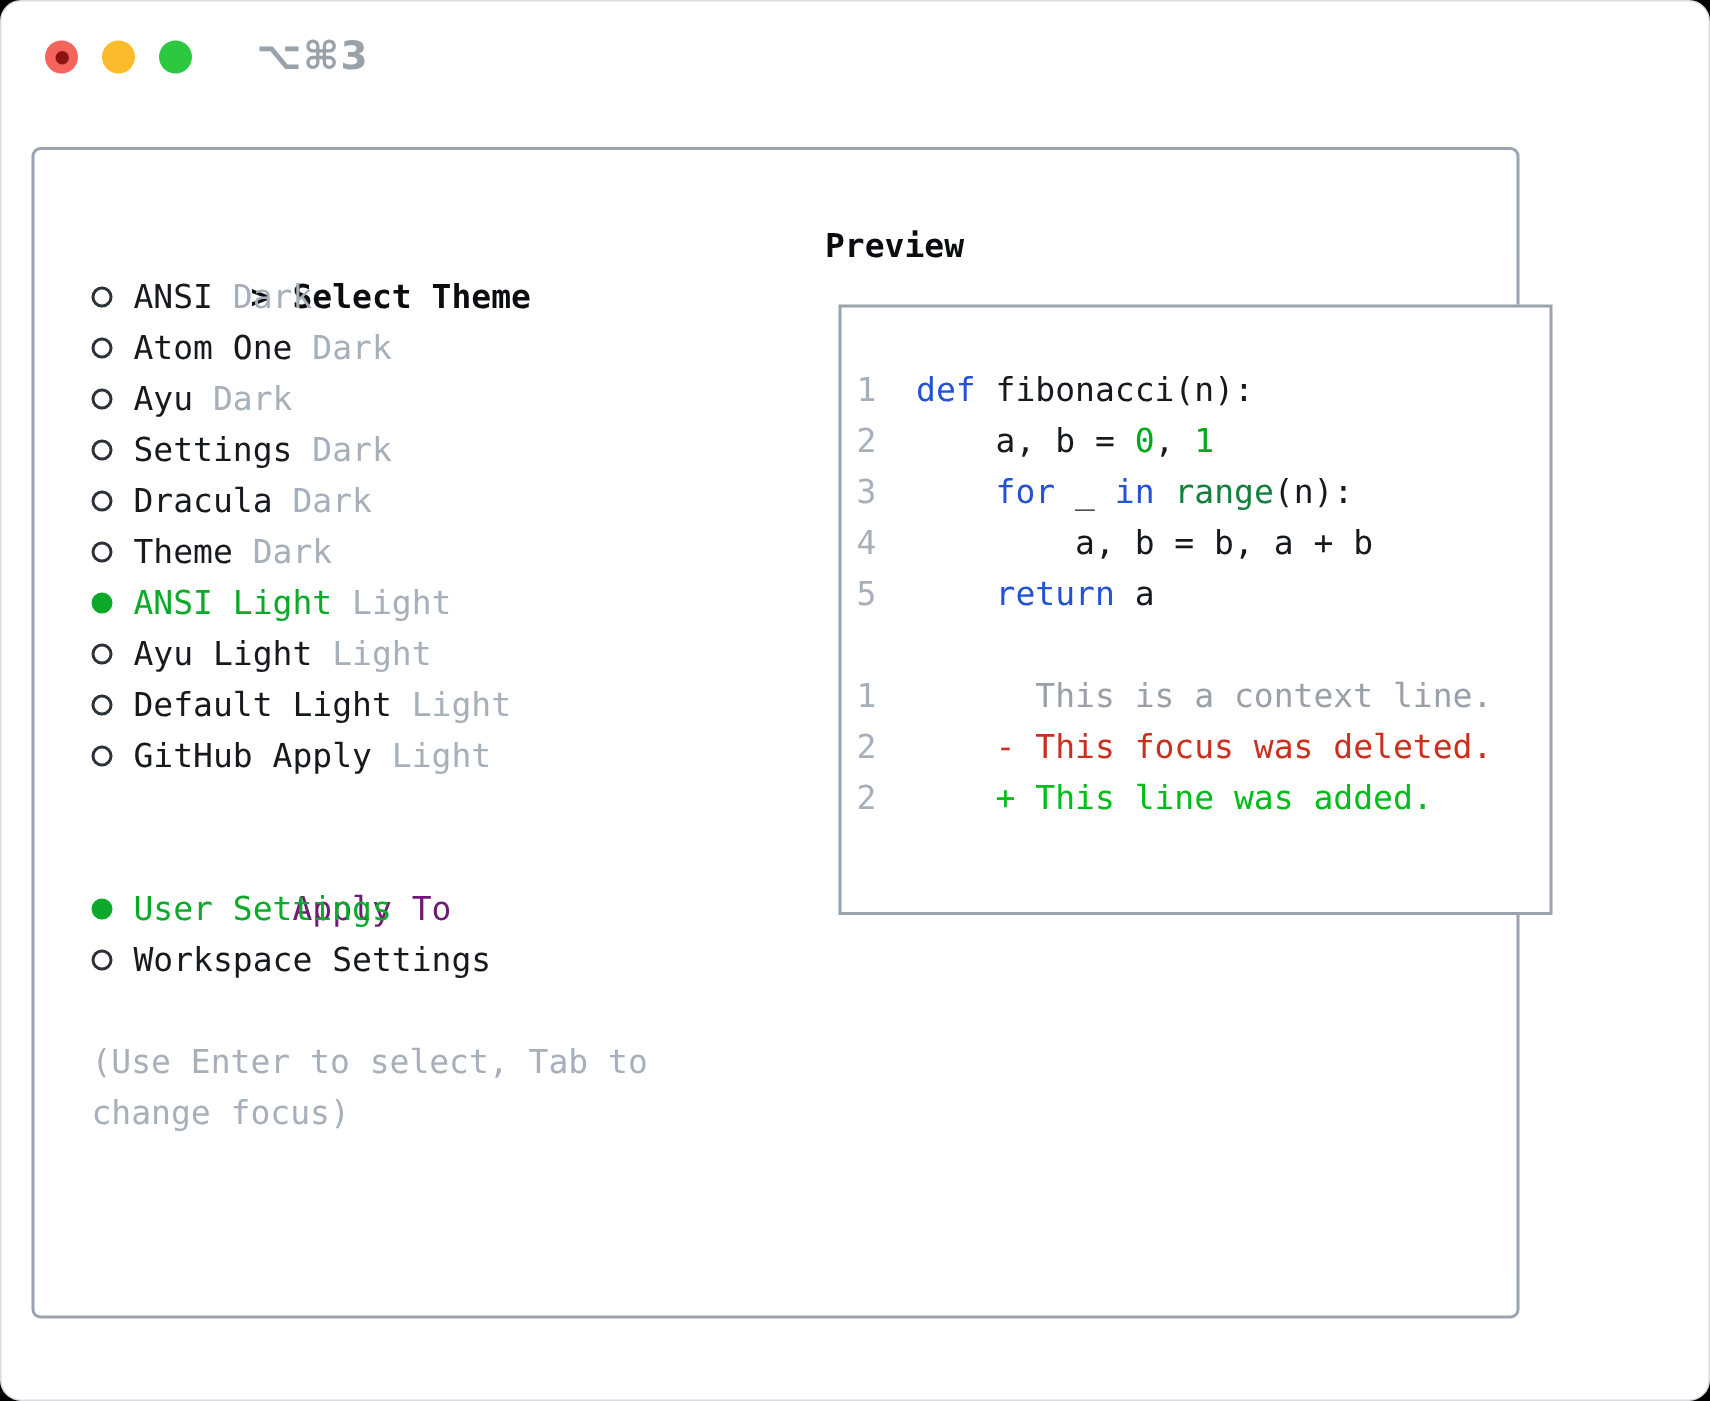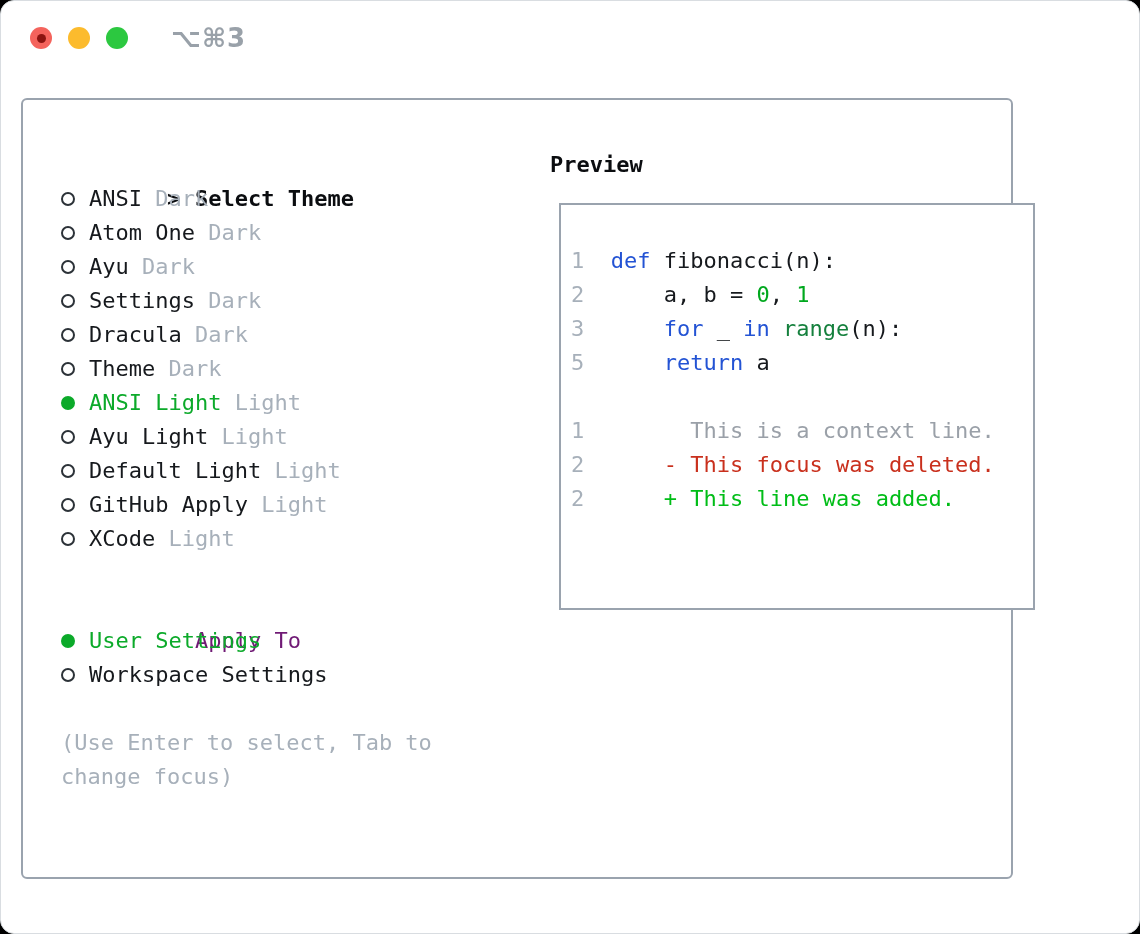--- a/index.html
+++ b/index.html
@@ -67,21 +67,20 @@
           <div class="row item"><span class="marker"><span class="radio"></span></span><span class="tname">ANSI </span><span class="muted">Dark</span></div>
           <div class="row item"><span class="marker"><span class="radio"></span></span><span class="tname">Atom One </span><span class="muted">Dark</span></div>
           <div class="row item"><span class="marker"><span class="radio"></span></span><span class="tname">Ayu </span><span class="muted">Dark</span></div>
           <div class="row item"><span class="marker"><span class="radio"></span></span><span class="tname">Settings </span><span class="muted">Dark</span></div>
           <div class="row item"><span class="marker"><span class="radio"></span></span><span class="tname">Dracula </span><span class="muted">Dark</span></div>
           <div class="row item"><span class="marker"><span class="radio"></span></span><span class="tname">Theme </span><span class="muted">Dark</span></div>
           <div class="row item selected"><span class="marker"><span class="radio on"></span></span><span class="tname green">ANSI Light </span><span class="muted">Light</span></div>
           <div class="row item"><span class="marker"><span class="radio"></span></span><span class="tname">Ayu Light </span><span class="muted">Light</span></div>
           <div class="row item"><span class="marker"><span class="radio"></span></span><span class="tname">Default Light </span><span class="muted">Light</span></div>
           <div class="row item"><span class="marker"><span class="radio"></span></span><span class="tname">GitHub Apply </span><span class="muted">Light</span></div>
-          <div class="row item"><span class="marker"><span class="radio"></span></span><span class="tname">XCode </span><span class="muted">Light</span></div>
         </div>
       <div class="row blank"> </div>
       <div class="row apply-header">
         <span class="marker"> </span><span>Apply To</span>
       </div>
       <div id="apply-list">
           <div class="row item selected"><span class="marker"><span class="radio on"></span></span><span class="tname green">User Settings</span></div>
           <div class="row item"><span class="marker"><span class="radio"></span></span><span class="tname">Workspace Settings</span></div>
         </div>
       <div class="row blank"> </div>
@@ -91,20 +90,21 @@
       </div>
     </div>
 
     <div class="right-col">
       <div class="row preview-header">Preview</div>
       <div class="preview-box">
         <div id="preview-lines">
             <div class="code-row"><span class="ln">1</span><span class="codeseg"><span> </span><span class="kw">def</span><span> fibonacci(n):</span></span></div>
             <div class="code-row"><span class="ln">2</span><span class="codeseg"><span>     a, b = </span><span class="num">0</span><span>, </span><span class="num">1</span></span></div>
             <div class="code-row"><span class="ln">3</span><span class="codeseg"><span>     </span><span class="kw">for</span><span> _ </span><span class="kw">in</span><span> </span><span class="cyan">range</span><span>(n):</span></span></div>
+            <div class="code-row"><span class="ln">4</span><span class="codeseg"><span>         a, b = b, a + b</span></span></div>
             <div class="code-row"><span class="ln">5</span><span class="codeseg"><span>     </span><span class="kw">return</span><span> a</span></span></div>
             <div class="code-row"><span class="ln"></span><span class="codeseg"></span></div>
             <div class="code-row"><span class="ln">1</span><span class="codeseg"><span class="gray">       This is a context line.</span></span></div>
             <div class="code-row"><span class="ln">2</span><span class="codeseg"><span class="red">     - This focus was deleted.</span></span></div>
             <div class="code-row"><span class="ln">2</span><span class="codeseg"><span class="add">     + This line was added.</span></span></div>
           </div>
       </div>
     </div>
   </div>
 </div>

